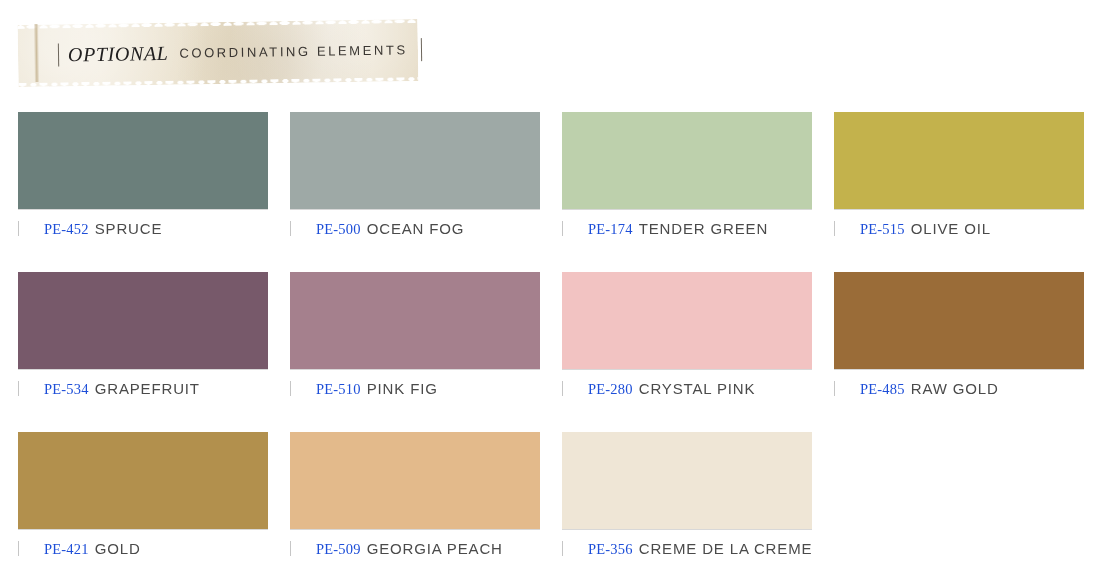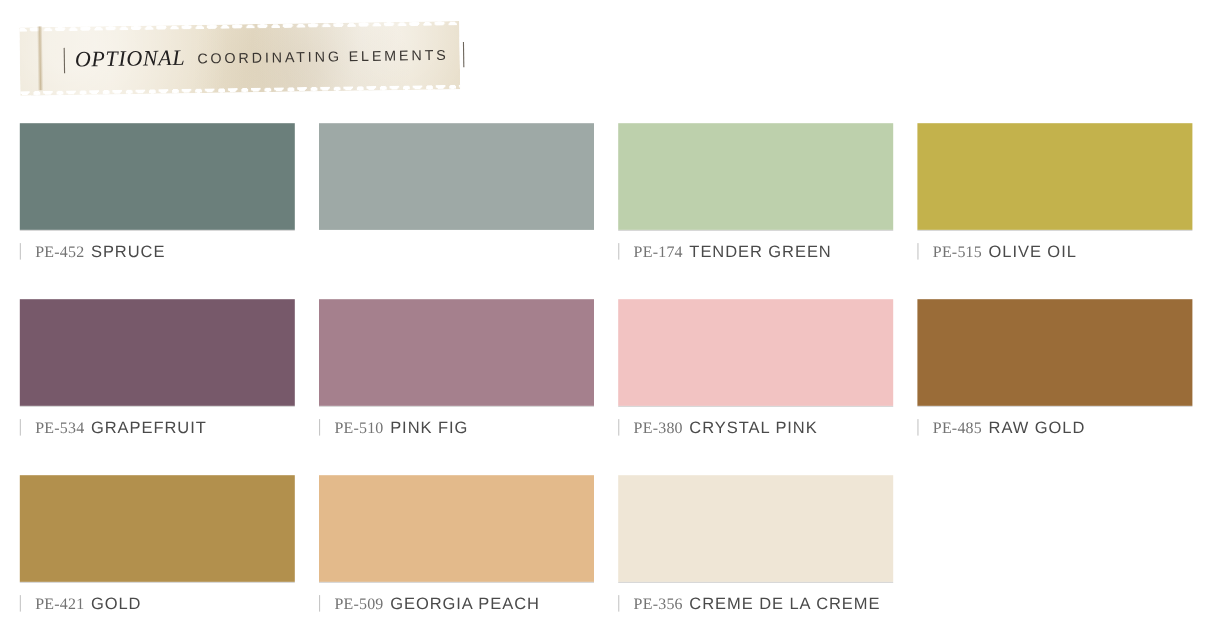--- a/index.html
+++ b/index.html
@@ -150,23 +150,24 @@
     height: 15px;
     background: #c6c6c6;
     margin-right: 13px;
     flex: 0 0 auto;
     position: relative;
     top: 2px;
   }
   .code {
     font-family: "Liberation Serif", "DejaVu Serif", serif;
     font-size: 14.5px;
-    color: #737373;
+    color: #1d4ed8;
     letter-spacing: 0.2px;
     flex: 0 0 auto;
+    margin-left: 12px;
   }
   .name {
     font-family: "Liberation Sans", sans-serif;
     font-size: 15px;
     color: #4a4a4a;
     letter-spacing: 0.85px;
     margin-left: 6px;
     flex: 0 0 auto;
   }
 </style>
@@ -190,20 +191,25 @@
       <div class="swatch-cell">
         <div class="swatch-chip" style="background: rgb(107, 127, 123);"></div>
         <div class="swatch-label">
           <span class="label-tick"></span>
           <span class="code">PE-452</span>
           <span class="name">SPRUCE</span>
         </div>
       </div>
       <div class="swatch-cell">
         <div class="swatch-chip" style="background: rgb(158, 169, 166);"></div>
+        <div class="swatch-label">
+          <span class="label-tick"></span>
+          <span class="code">PE-500</span>
+          <span class="name">OCEAN FOG</span>
+        </div>
       </div>
       <div class="swatch-cell">
         <div class="swatch-chip" style="background: rgb(189, 208, 172);"></div>
         <div class="swatch-label">
           <span class="label-tick"></span>
           <span class="code">PE-174</span>
           <span class="name">TENDER GREEN</span>
         </div>
       </div>
       <div class="swatch-cell">
@@ -227,21 +233,21 @@
         <div class="swatch-label">
           <span class="label-tick"></span>
           <span class="code">PE-510</span>
           <span class="name">PINK FIG</span>
         </div>
       </div>
       <div class="swatch-cell">
         <div class="swatch-chip" style="background: rgb(242, 195, 194);"></div>
         <div class="swatch-label">
           <span class="label-tick"></span>
-          <span class="code">PE-380</span>
+          <span class="code">PE-280</span>
           <span class="name">CRYSTAL PINK</span>
         </div>
       </div>
       <div class="swatch-cell">
         <div class="swatch-chip" style="background: rgb(154, 108, 56);"></div>
         <div class="swatch-label">
           <span class="label-tick"></span>
           <span class="code">PE-485</span>
           <span class="name">RAW GOLD</span>
         </div>

